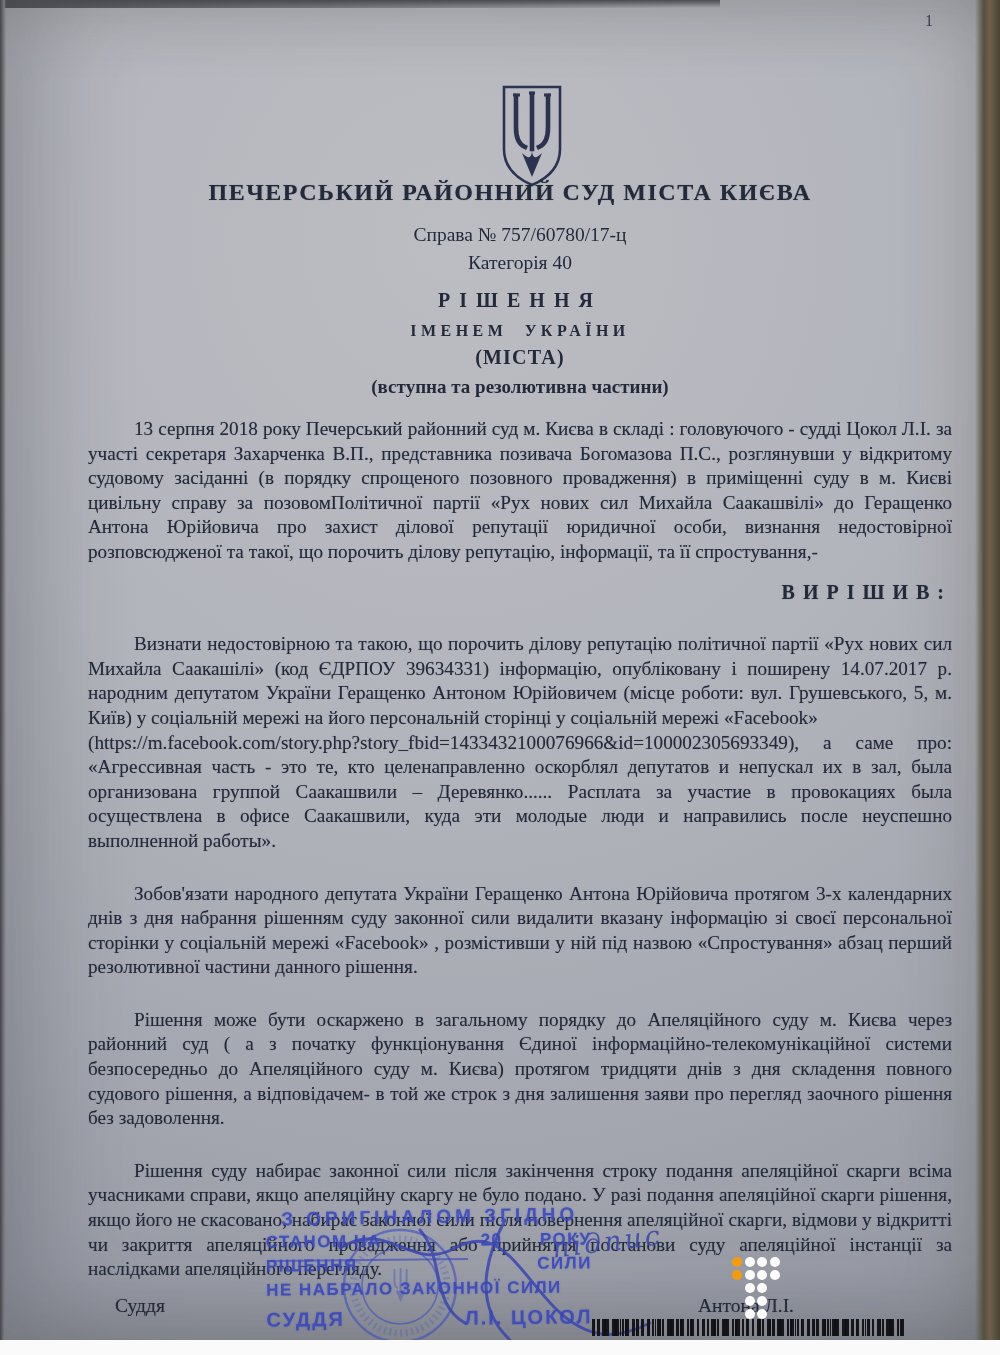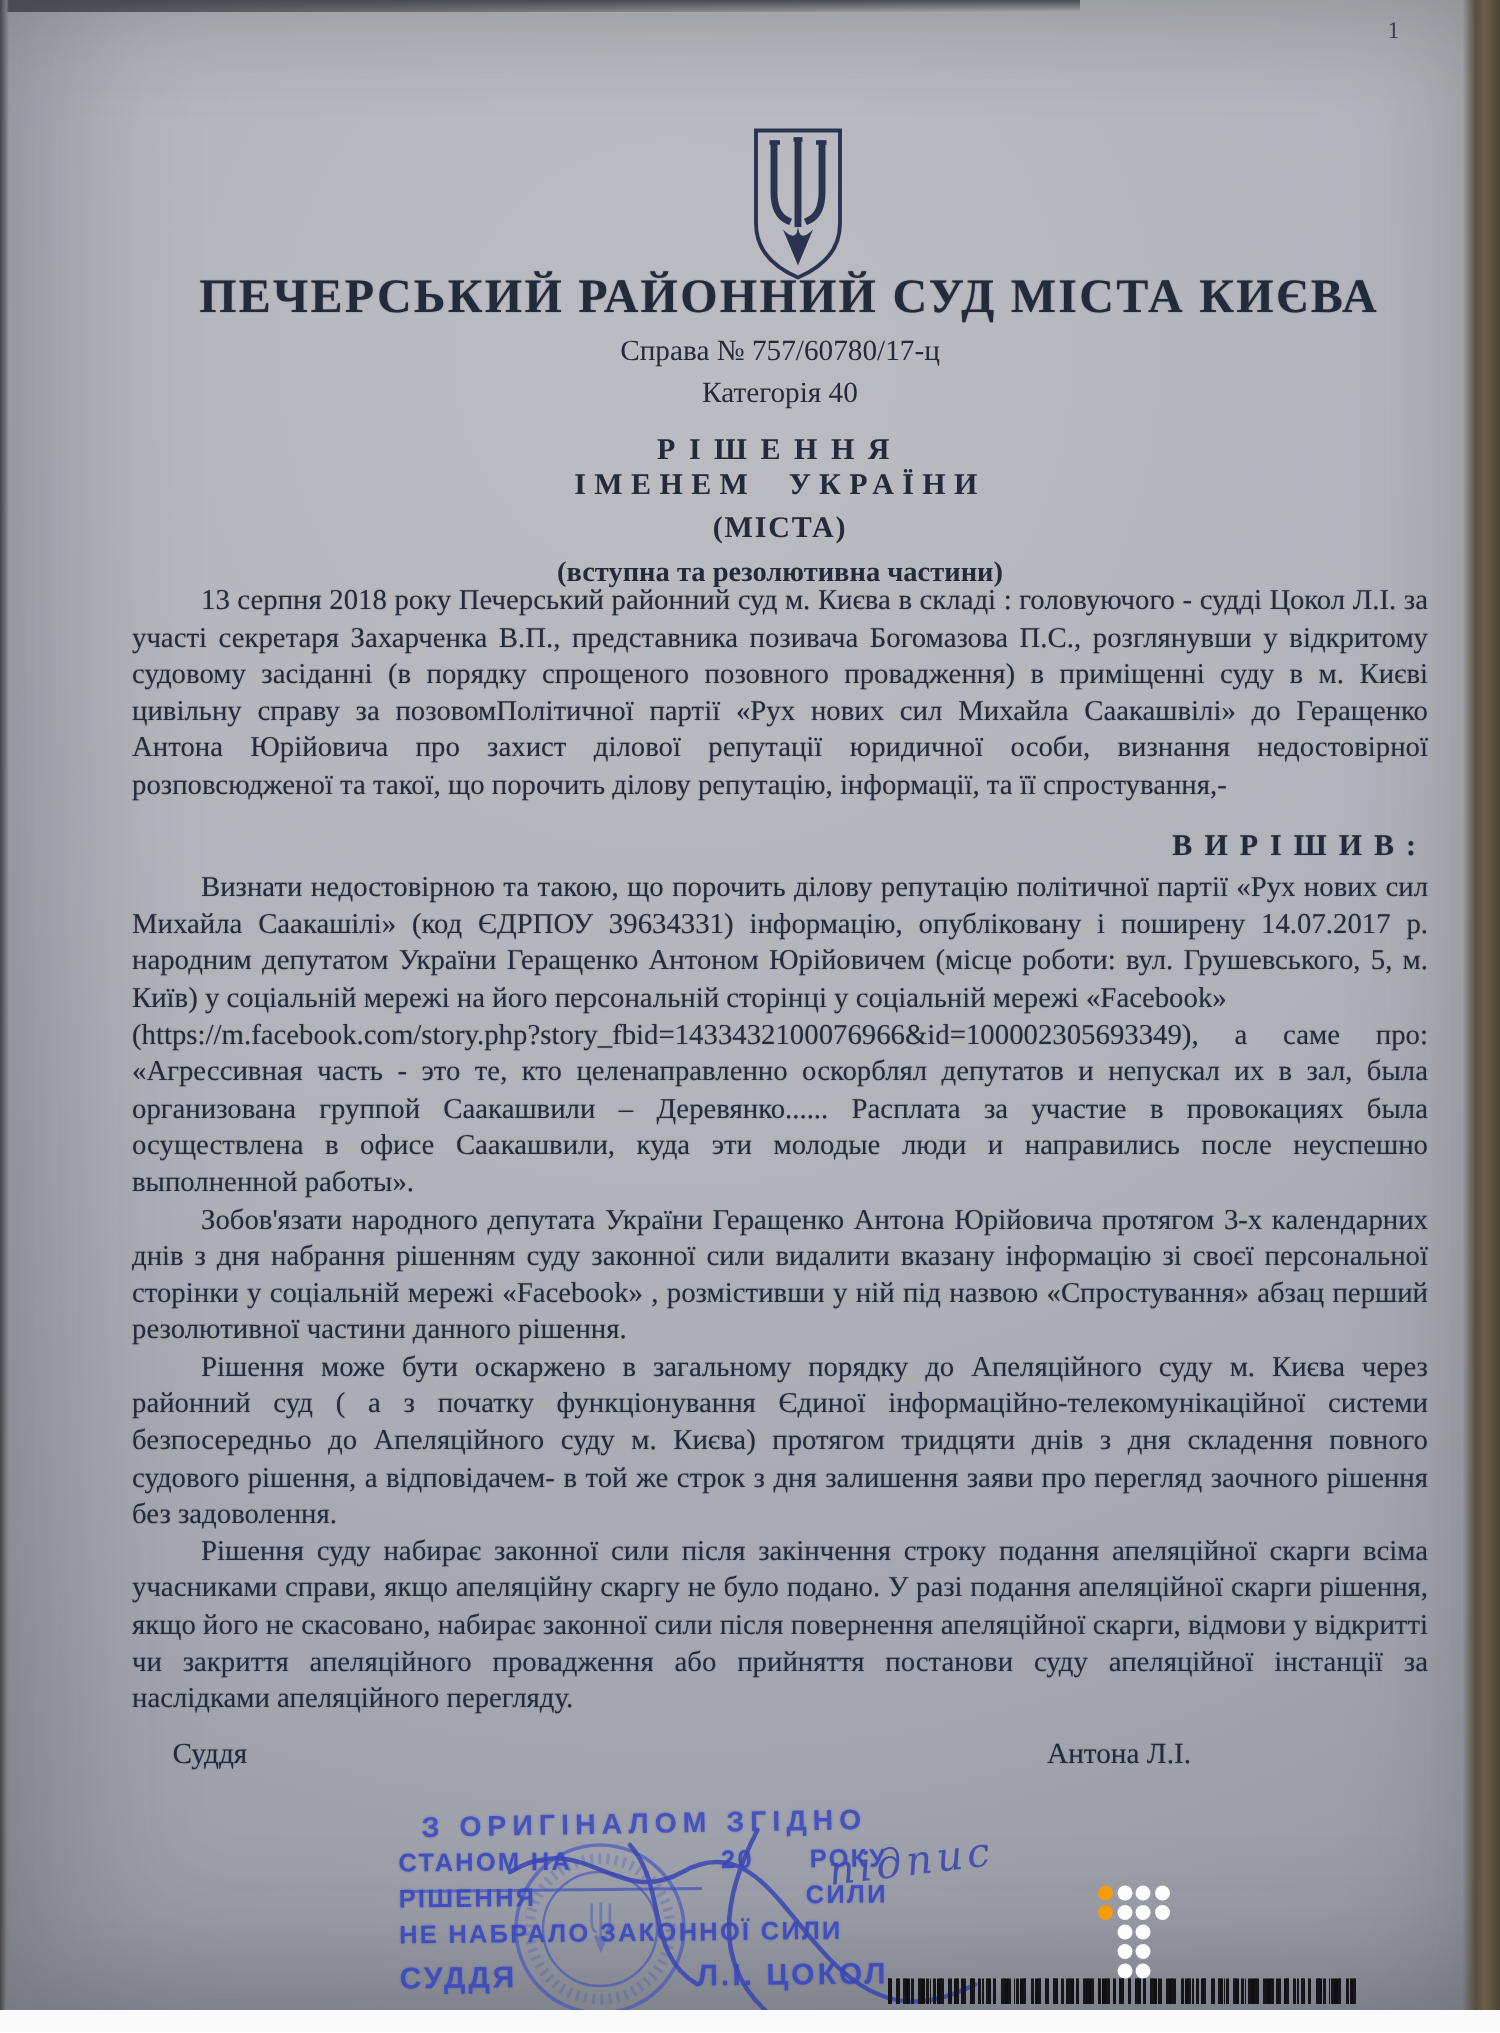--- a/index.html
+++ b/index.html
@@ -14,35 +14,35 @@
   .edge-top{position:absolute;left:0;top:0;width:72%;height:8px;
             background:linear-gradient(180deg,#4a4b51,rgba(74,75,81,0)),linear-gradient(90deg,#4a4b51,rgba(74,75,81,0) 95%);}
   .edge-right{position:absolute;right:0;top:0;width:25px;height:100%;
               background:linear-gradient(90deg,rgba(63,59,53,0),#56503f 35%,#6e5f4a 60%,#4a4337 100%);}
   .bottom-strip{position:absolute;left:0;top:1340px;width:100%;height:15px;background:#fafafa;}
 
   .page-number{position:absolute;left:925px;top:12px;font-size:16px;color:#3a3f4c;}
 
   .emblem{position:absolute;left:499px;top:83px;width:66px;height:107px;}
 
-  .court-name{position:absolute;left:86px;top:179px;width:880px;margin:0;text-align:center;
-              font-size:32px;font-weight:700;letter-spacing:1.5px;color:var(--ink,#232a3a);
+  .court-name{position:absolute;left:70px;top:179px;width:880px;margin:0;text-align:center;
+              font-size:24px;font-weight:700;letter-spacing:1.5px;color:var(--ink,#232a3a);
               text-shadow:0 0 1px rgba(32,38,58,.45);}
   .case-block{position:absolute;left:88px;top:221px;width:864px;text-align:center;
               font-size:19.5px;line-height:28px;color:var(--ink,#232a3a);}
   .title-block{position:absolute;left:88px;top:289px;width:864px;text-align:center;color:var(--ink,#232a3a);}
   .t1{font-size:20px;font-weight:700;letter-spacing:.45em;}
-  .t2{font-size:20px;font-weight:700;letter-spacing:.28em;word-spacing:.55em;margin-top:0;}
+  .t2{font-size:16px;font-weight:700;letter-spacing:.28em;word-spacing:.55em;margin-top:10px;}
   .t3{font-size:20px;font-weight:700;letter-spacing:.06em;margin-top:6px;}
   .t4{font-size:19px;font-weight:700;margin-top:7px;}
 
   .body{position:absolute;left:88px;top:389px;width:864px;font-size:19.2px;line-height:24.6px;
         text-align:justify;color:var(--ink,#232a3a);text-shadow:0 0 1px rgba(30,36,54,.35);}
   .para{margin:0;}
-  .indent{text-indent:46px;}
+  .indent{text-indent:46px;margin-top:28px;}
   .resolved{text-align:right;font-weight:700;font-size:20px;letter-spacing:.4em;margin:15px 0 4px 0;}
   .judge-row{display:flex;justify-content:space-between;margin-top:12px;padding:0 158px 0 27px;font-size:19.5px;}
 
   
   .stamp-certify{position:absolute;left:281px;top:1206px;font-family:"Liberation Sans",sans-serif;
                  font-weight:700;font-size:19px;letter-spacing:4px;color:var(--stamp-blue,#3b49bd);
                  transform:rotate(-1deg);opacity:.88;white-space:pre;text-shadow:0 0 2px rgba(59,73,189,.5);}
   .stamp{position:absolute;left:266px;top:1231px;width:326px;color:var(--stamp-blue,#3b49bd);
          font-family:"Liberation Sans",sans-serif;font-weight:700;transform:rotate(-.6deg);
          opacity:.92;text-shadow:0 0 2px rgba(59,73,189,.45);}

